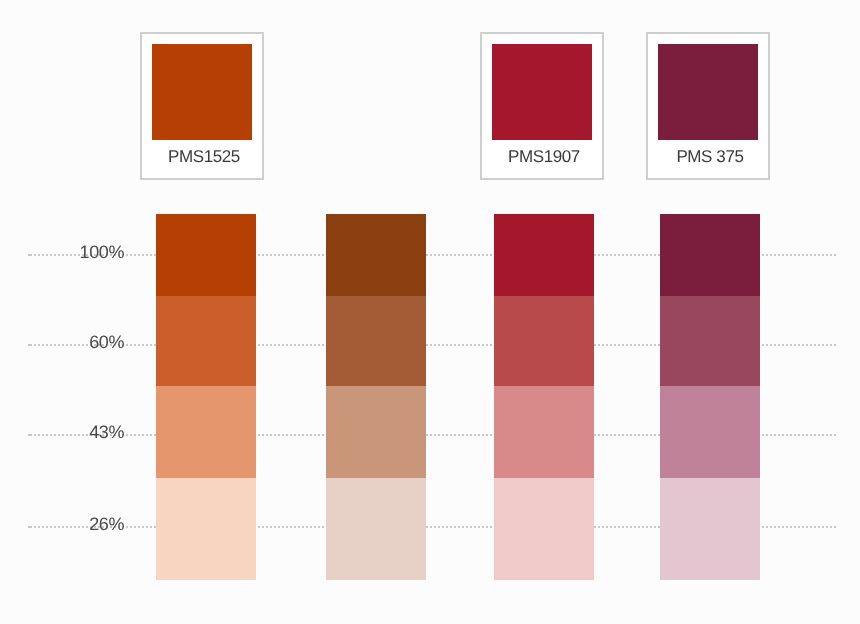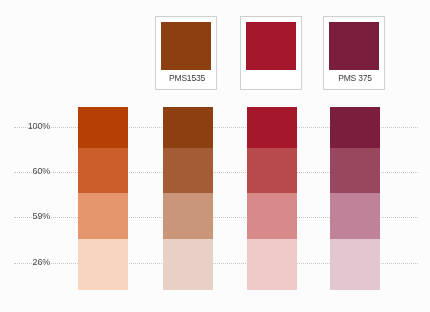--- a/index.html
+++ b/index.html
@@ -78,65 +78,67 @@
   }
 
   .tick-label {
     position: absolute;
     left: 0;
     width: 50px;
     text-align: right;
     font-size: 9px;
     color: #4a4a4a;
     letter-spacing: -0.2px;
+    padding-left: 12px;
   }
 
   .bar {
     position: absolute;
     width: 50px;
   }
   .bar-seg {
     width: 100%;
     display: block;
   }
 </style>
 </head>
 <body>
 
 <div class="canvas">
 
   <div class="swatch-row">
 
+    <div class="swatch-card" style="left:70px">
+      <div class="swatch-chip" style="background: rgb(182, 63, 4);"></div>
+      <div class="swatch-label">PMS1525</div>
+    </div>
 
-    <div class="swatch-card" style="left:155px">
-      <div class="swatch-chip" style="background: rgb(140, 63, 17);"></div>
-      <div class="swatch-label">PMS1535</div>
-    </div>
 
     <div class="swatch-card" style="left:240px">
       <div class="swatch-chip" style="background: rgb(165, 24, 44);"></div>
+      <div class="swatch-label">PMS1907</div>
     </div>
 
     <div class="swatch-card" style="left:323px">
       <div class="swatch-chip" style="background: rgb(123, 29, 60);"></div>
       <div class="swatch-label">PMS 375</div>
     </div>
 
   </div>
 
   <div class="plot">
 
     <div class="gridline" style="top:27px"></div>
     <div class="gridline" style="top:72px"></div>
     <div class="gridline" style="top:117px"></div>
     <div class="gridline" style="top:163px"></div>
 
     <div class="tick-label" style="top:21px">100%</div>
     <div class="tick-label" style="top:66px">60%</div>
-    <div class="tick-label" style="top:111px">59%</div>
+    <div class="tick-label" style="top:111px">43%</div>
     <div class="tick-label" style="top:157px">26%</div>
 
     <div class="bar" style="left:78px;top:7px">
       <span class="bar-seg" style="height: 41px; background: rgb(182, 63, 4);"></span>
       <span class="bar-seg" style="height: 45px; background: rgb(203, 95, 43);"></span>
       <span class="bar-seg" style="height: 46px; background: rgb(229, 150, 108);"></span>
       <span class="bar-seg" style="height: 51px; background: rgb(247, 213, 192);"></span>
     </div>
 
     <div class="bar" style="left:163px;top:7px">

